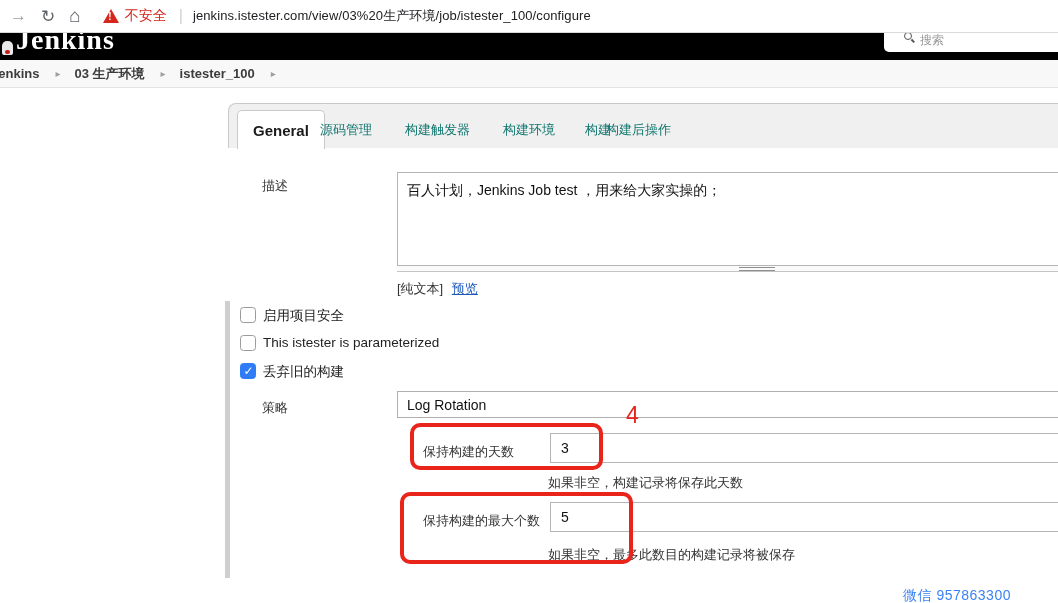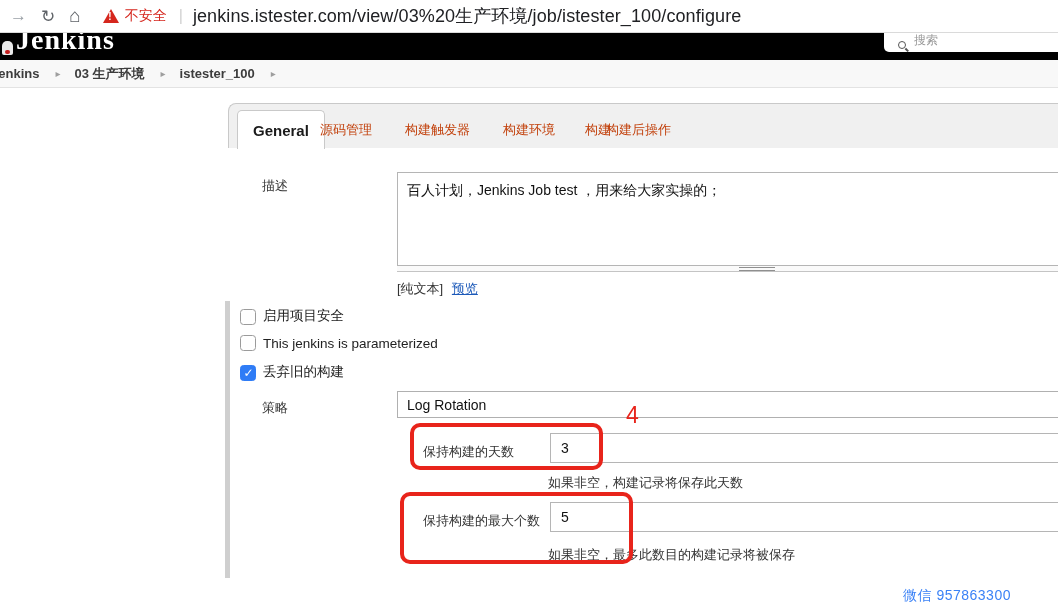--- a/index.html
+++ b/index.html
@@ -23,41 +23,41 @@
     width:0; height:0; margin-left:22px;
     border-left:8px solid transparent; border-right:8px solid transparent;
     border-bottom:14px solid #d5261d; position:relative;
   }
   .warn-tri::after {
     content:"!"; position:absolute; left:-2.5px; top:2px;
     color:#fff; font-size:10px; font-weight:bold;
   }
   .warn-text { color:#d5261d; font-size:14px; margin-left:6px; }
   .url-sep { color:#d0d0d0; font-size:16px; margin:0 10px 0 12px; }
-  .url-text { color:#202124; font-size:18px; letter-spacing:0.1px; }
+  .url-text { color:#202124; font-size:13px; letter-spacing:0.1px; }
 
   
   .masthead {
     position:absolute; left:0; top:33px; width:1058px; height:27px;
     background:#000; overflow:hidden;
   }
   .butler { position:absolute; left:2px; top:8px; width:11px; height:14px;
     background:#e9e9e9; border-radius:5px 5px 2px 2px; }
   .butler::after { content:""; position:absolute; left:3px; top:9px;
     width:5px; height:4px; background:#c41d1d; border-radius:2px; }
   .logo-text {
     position:absolute; left:16px; top:-9px;
     font-family:"Liberation Serif","DejaVu Serif",serif;
     font-weight:bold; font-size:28px; color:#fff; letter-spacing:1px;
   }
   .search-box {
     position:absolute; left:884px; top:-6px; width:200px; height:25px;
     background:#fff; border-radius:5px; overflow:hidden;
   }
-  .search-inner { position:absolute; left:14px; top:5px; display:flex; align-items:flex-end; }
+  .search-inner { position:absolute; left:20px; top:5px; display:flex; align-items:flex-start; }
   .mag-ic { width:8px; height:8px; border:1.5px solid #555; border-radius:50%;
     position:relative; display:inline-block; }
   .mag-ic::after { content:""; position:absolute; width:4px; height:1.5px;
     background:#555; transform:rotate(45deg); left:6px; top:7px; }
   .search-ph { color:#999; font-size:12px; margin-left:8px; }
 
   
   .breadcrumb-bar {
     position:absolute; left:0; top:60px; width:1058px; height:28px;
     background:#f8f8f8; border-bottom:1px solid #e3e3e3;
@@ -76,21 +76,21 @@
     border-top-left-radius:8px;
   }
   .tab-active {
     position:absolute; left:237px; top:110px; height:39px;
     background:#fff; border:1px solid #c9c9c9; border-bottom:none;
     border-radius:5px 5px 0 0; padding:0 15px;
     font-size:15px; font-weight:bold; color:#1a1a1a;
     display:flex; align-items:center; cursor:pointer; z-index:2;
   }
   .tab-inactive {
-    position:absolute; top:121px; font-size:13px; color:#c2410c; cursor:pointer; z-index:2;
+    position:absolute; top:121px; font-size:13px; color:#0f766e; cursor:pointer; z-index:2;
   }
   .tab-src   { left:320px; }
   .tab-trig  { left:405px; }
   .tab-env   { left:503px; }
   .tab-build { left:585px; }
   .tab-post  { left:606px; }
 
   
   .form-label { position:absolute; font-size:13px; color:#333; }
   .lbl-desc { left:262px; top:177px; }
@@ -102,21 +102,21 @@
   }
   .resize-bar {
     position:absolute; left:397px; top:266px; width:720px; height:6px;
     background:#fafafa; border-bottom:1px solid #c4c4c4; cursor:row-resize;
   }
   .resize-grip { position:absolute; left:342px; top:1px; width:36px; height:4px;
     border-top:1px solid #8f8f8f; border-bottom:1px solid #8f8f8f; }
   .plaintext-line { position:absolute; left:397px; top:280px; font-size:13px; color:#333; }
   .preview-link { color:#1d5ab9; text-decoration:underline; cursor:pointer; margin-left:5px; }
 
-  .cb-row { position:absolute; left:240px; display:flex; align-items:flex-end; cursor:pointer; }
+  .cb-row { position:absolute; left:240px; display:flex; align-items:flex-start; cursor:pointer; }
   .cb-row-1 { top:307px; } .cb-row-2 { top:335px; } .cb-row-3 { top:363px; }
   .cb-box { width:16px; height:16px; border:1.5px solid #9b9b9b; border-radius:3.5px;
     background:#fff; flex:0 0 auto; }
   .cb-box.checked { background:#2f7cf6; border-color:#2f7cf6; position:relative; }
   .cb-box.checked::after { content:"✓"; position:absolute; left:2.5px; top:-0.5px;
     color:#fff; font-size:12px; font-weight:bold; }
   .cb-label { margin-left:7px; font-size:13.5px; color:#222; }
 
   .section-bar { position:absolute; left:225px; top:301px; width:5px; height:277px;
     background:#cfcfcf; }
@@ -202,21 +202,21 @@
     <span>[纯文本]</span>
     <span class="preview-link">预览</span>
   </div>
 
   <div class="cb-row cb-row-1">
     <span class="cb-box"></span>
     <span class="cb-label">启用项目安全</span>
   </div>
   <div class="cb-row cb-row-2">
     <span class="cb-box"></span>
-    <span class="cb-label">This jenkins is parameterized</span>
+    <span class="cb-label">This istester is parameterized</span>
   </div>
   <div class="cb-row cb-row-3">
     <span class="cb-box checked"></span>
     <span class="cb-label">丢弃旧的构建</span>
   </div>
 
   <div class="section-bar"></div>
 
   <span class="form-label lbl-strategy">策略</span>
   <div class="strategy-select">Log Rotation</div>

